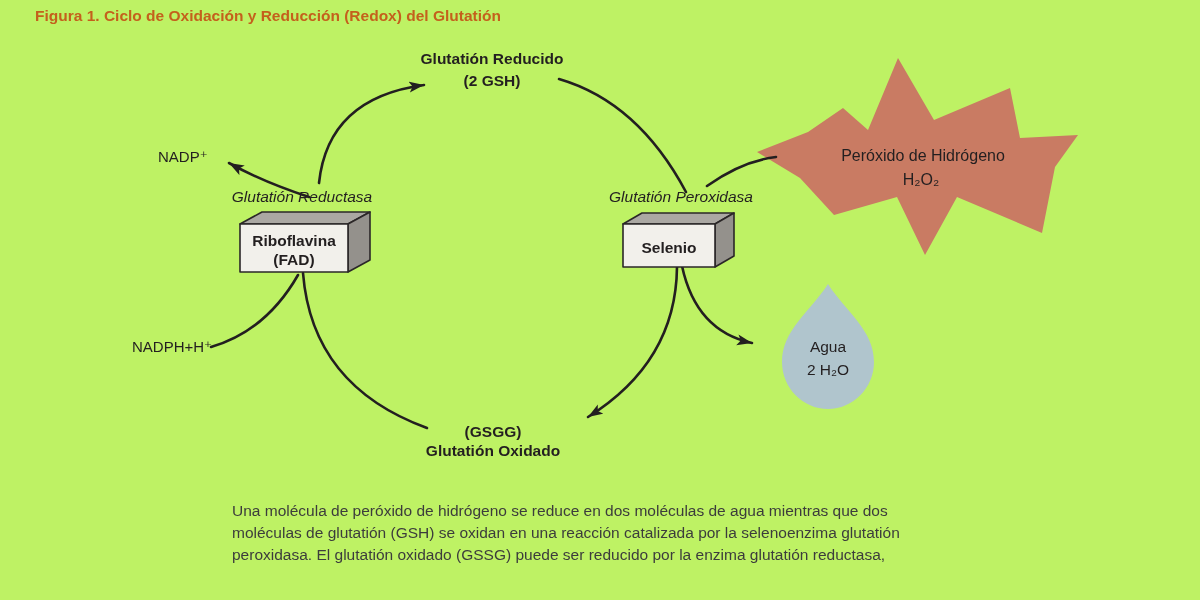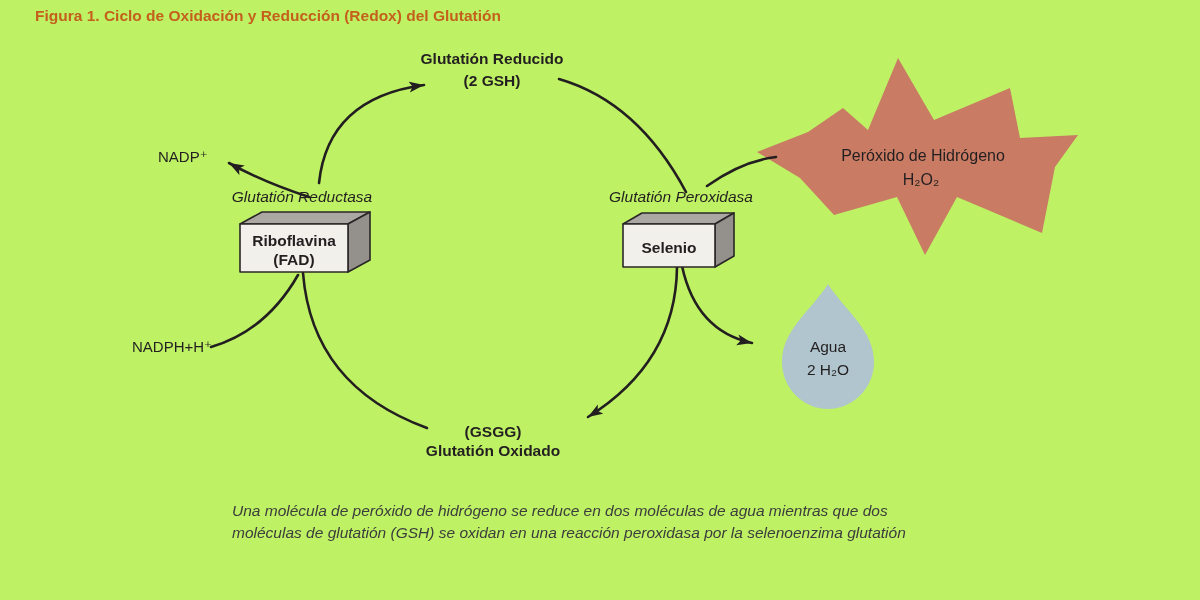--- a/index.html
+++ b/index.html
@@ -8,21 +8,21 @@
     font-family:"Liberation Sans","DejaVu Sans",sans-serif;color:#231f20;padding-left:8px;
   }
   .fig-title{
     position:absolute;left:35px;top:7px;font-size:15.5px;font-weight:bold;color:#c4601c;
     white-space:nowrap;
   }
   .diagram-svg{position:absolute;left:0;top:0;}
   .caption{
     position:absolute;left:232px;top:500px;font-size:15.5px;line-height:22px;color:#3c3c3c;
   }
-  .caption div{white-space:nowrap;font-style:italic;}
+  .caption div{white-space:nowrap;}
   text{fill:#231f20;font-family:"Liberation Sans","DejaVu Sans",sans-serif;}
   .t-bold{font-size:15.5px;font-weight:bold;}
   .t-italic{font-size:15.5px;font-style:italic;}
   .t-plain{font-size:15px;}
   .t-star{font-size:16px;}
   .t-drop{font-size:15.5px;}
   .flow{fill:none;stroke:#231f20;stroke-width:2.6;stroke-linecap:round;}
   .edge{stroke:#2b2728;stroke-width:1.6;stroke-linejoin:round;}
 </style>
 </head>
@@ -82,16 +82,17 @@
 
     <text class="t-star" text-anchor="middle" x="923" y="161">Peróxido de Hidrógeno</text>
     <text class="t-star" text-anchor="middle" x="921" y="185">H₂O₂</text>
 
     <text class="t-drop" text-anchor="middle" x="828" y="352">Agua</text>
     <text class="t-drop" text-anchor="middle" x="828" y="375">2 H₂O</text>
   </svg>
 
   <div class="caption">
     <div>Una molécula de peróxido de hidrógeno se reduce en dos moléculas de agua mientras que dos</div>
-    <div>moléculas de glutatión (GSH) se oxidan en una reacción peroxidasa por la selenoenzima glutatión</div>
+    <div>moléculas de glutatión (GSH) se oxidan en una reacción catalizada por la selenoenzima glutatión</div>
+    <div>peroxidasa. El glutatión oxidado (GSSG) puede ser reducido por la enzima glutatión reductasa,</div>
   </div>
 
 </div>
 
 </body></html>

